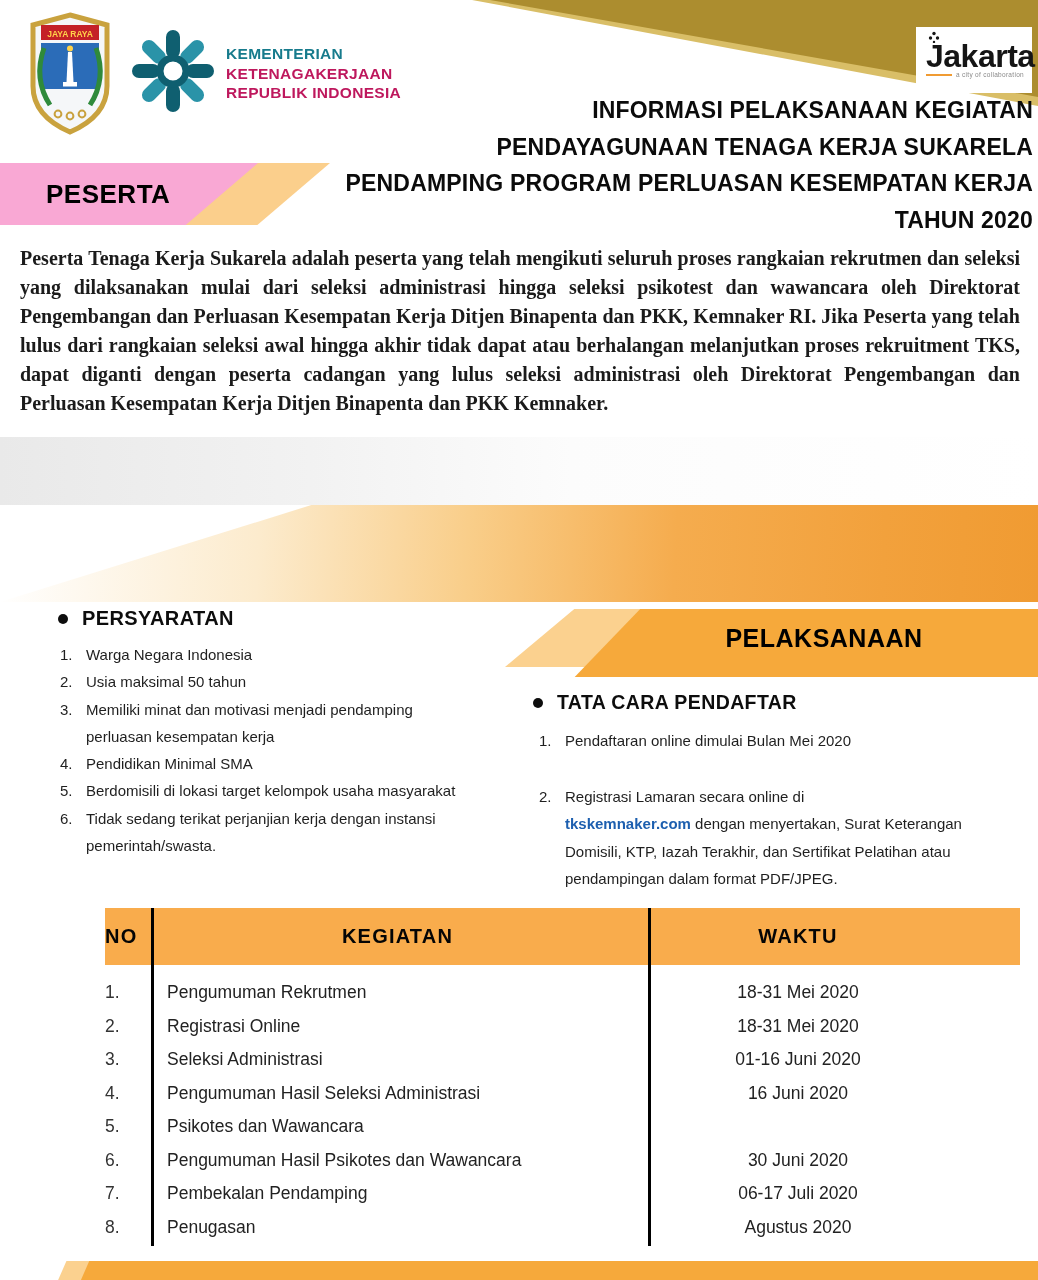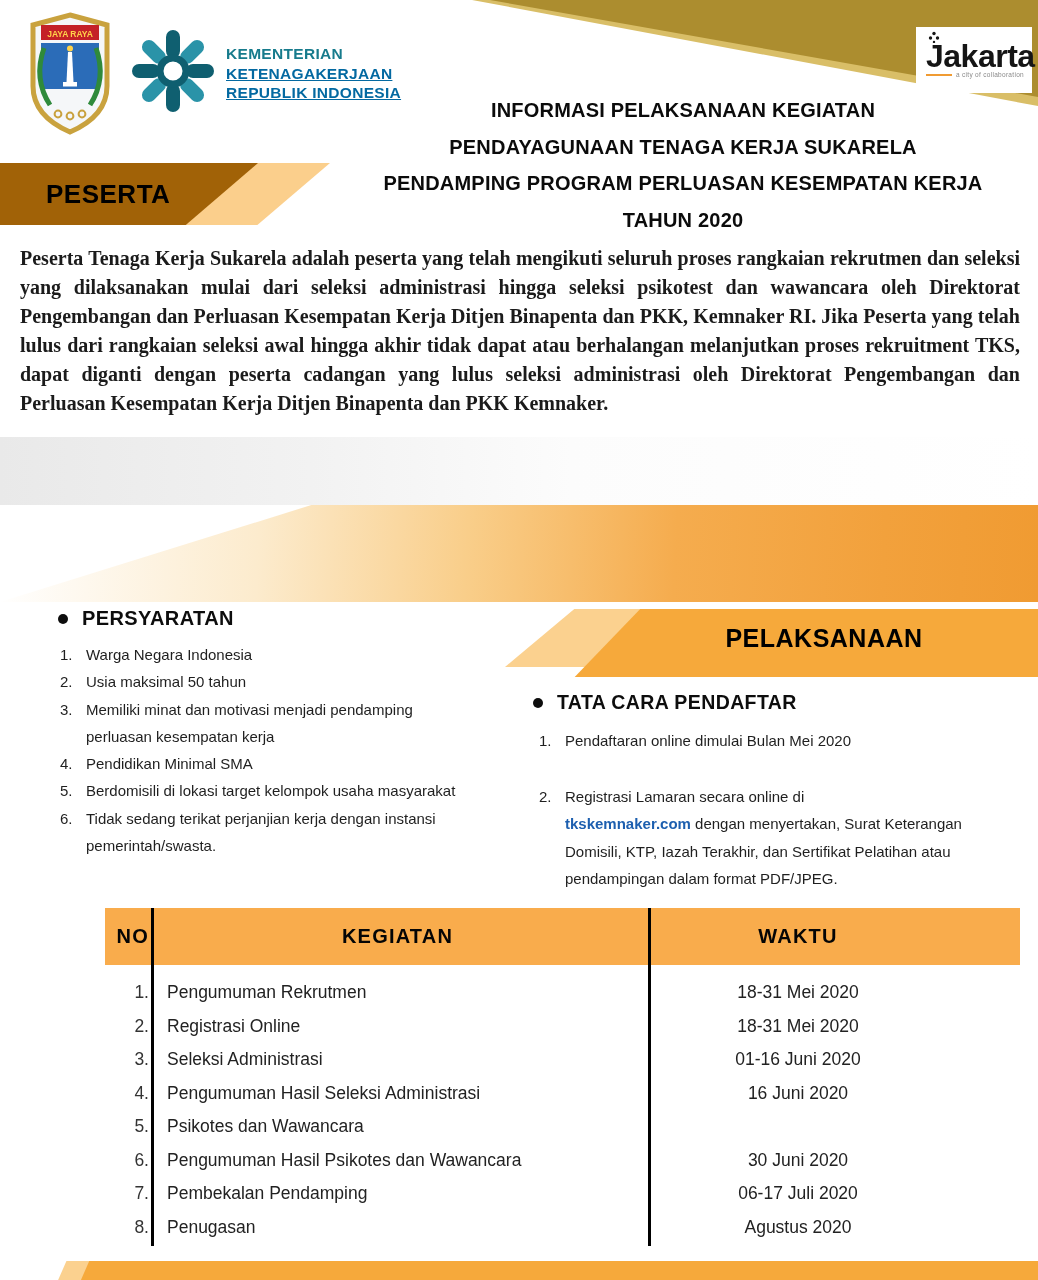--- a/index.html
+++ b/index.html
@@ -30,37 +30,37 @@
   .jakarta-tag { display:flex; align-items:center; gap:4px; margin-top:2px; }
   .jakarta-tag .tag-bar { width:26px; height:2px; background:#F09B32; display:inline-block; }
   .jakarta-tag .tag-text { font-size:6.5px; color:#8a8a8a; letter-spacing:0.3px; }
 
   
   .coat { position:absolute; left:28px; top:12px; }
   .kemnaker-logo { position:absolute; left:128px; top:26px; }
   .ministry { position:absolute; left:226px; top:44px; line-height:19.5px;
               font-weight:700; font-size:15.5px; letter-spacing:0.3px; }
   .ministry .l1 { color:#177B8C; }
-  .ministry .l2, .ministry .l3 { color:#0369a1;text-decoration:underline; }
+  .ministry .l2, .ministry .l3 { color:#be185d; }
 
   
   .title {
     position:absolute; left:333px; top:92px; width:700px;
-    text-align:center; font-weight:700; font-size:20px; line-height:36.5px;
+    text-align:right; font-weight:700; font-size:23px; line-height:36.5px;
     color:#0b0b0b; letter-spacing:0.2px;
   }
 
   
   .ribbon-peserta-back {
     position:absolute; top:163px; left:0; width:330px; height:62px;
     background:#FBCF8C; clip-path:polygon(0 0,100% 0,78% 100%,0 100%);
   }
   .ribbon-peserta {
     position:absolute; top:163px; left:0; width:258px; height:62px;
-    background:#a16207; clip-path:polygon(0 0,100% 0,72% 100%,0 100%);
+    background:#f9a8d4; clip-path:polygon(0 0,100% 0,72% 100%,0 100%);
     line-height:62px; padding-left:46px;
     font-size:26px; font-weight:700; letter-spacing:0.5px; color:#000;
   }
 
   
   .peserta-body {
     position:absolute; left:20px; top:244px; width:1000px;
     font-family:"Liberation Serif", serif; font-weight:700;
     font-size:20px; line-height:29px; text-align:justify; color:#1b1b1b;
   }
@@ -101,21 +101,21 @@
     position:absolute; top:609px; right:0; width:468px; height:68px;
     background:#F6A93B; clip-path:polygon(15% 0,100% 0,100% 100%,1% 100%);
     line-height:58px; text-align:center; padding-left:40px;
     font-size:25px; font-weight:700; letter-spacing:0.5px; color:#000;
   }
 
   
   .schedule-table { position:absolute; left:105px; top:908px; width:915px; }
   .thead { display:flex; height:57px; background:#F9AC4C; align-items:center;
            font-weight:700; font-size:20px; letter-spacing:1.2px; color:#050505; }
-  .col-no { width:44px; text-align:right; }
+  .col-no { width:44px; text-align:left; }
   .col-kegiatan { width:497px; text-align:center; }
   .col-waktu { flex:1; text-align:center; padding-right:70px; }
   .tbody { padding-top:11px; padding-bottom:6px; }
   .trow { display:flex; height:33.5px; align-items:center; font-size:17.5px; color:#222; }
   .trow .col-no { color:#333; }
   .trow .col-kegiatan { text-align:left; padding-left:18px; }
   .vline { position:absolute; top:0; width:3px; background:#000; }
   .vline-1 { left:46px;  height:338px; }
   .vline-2 { left:543px; height:338px; }
 

